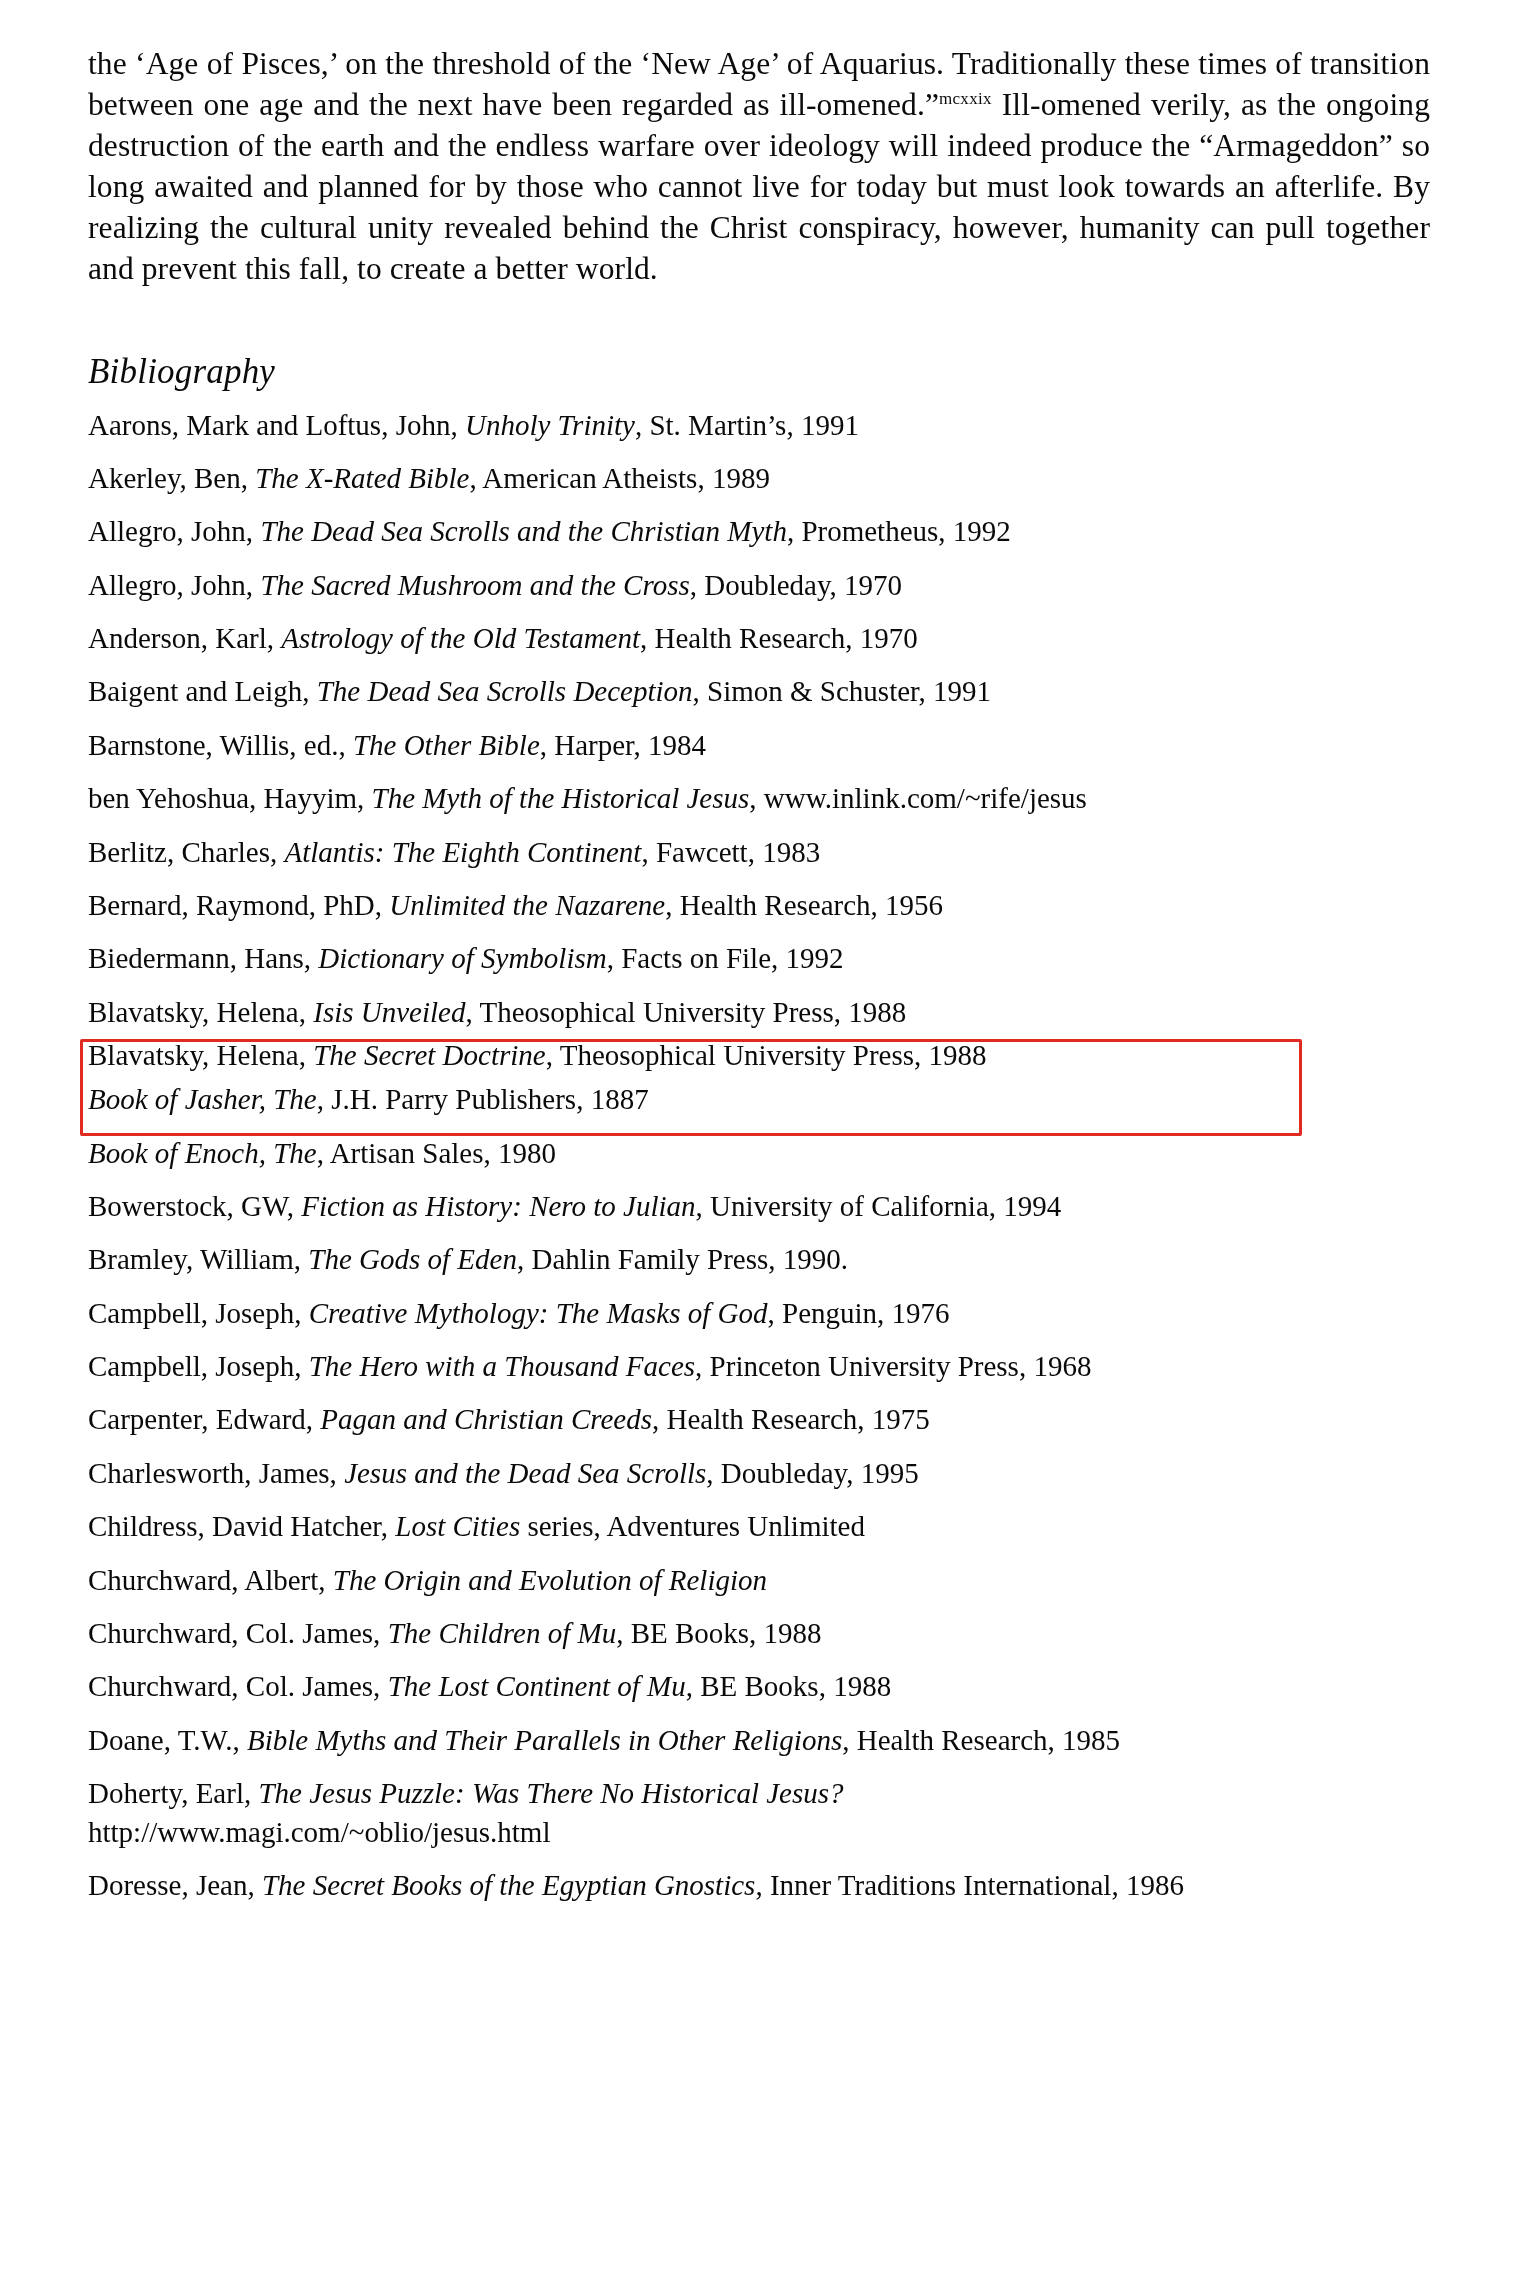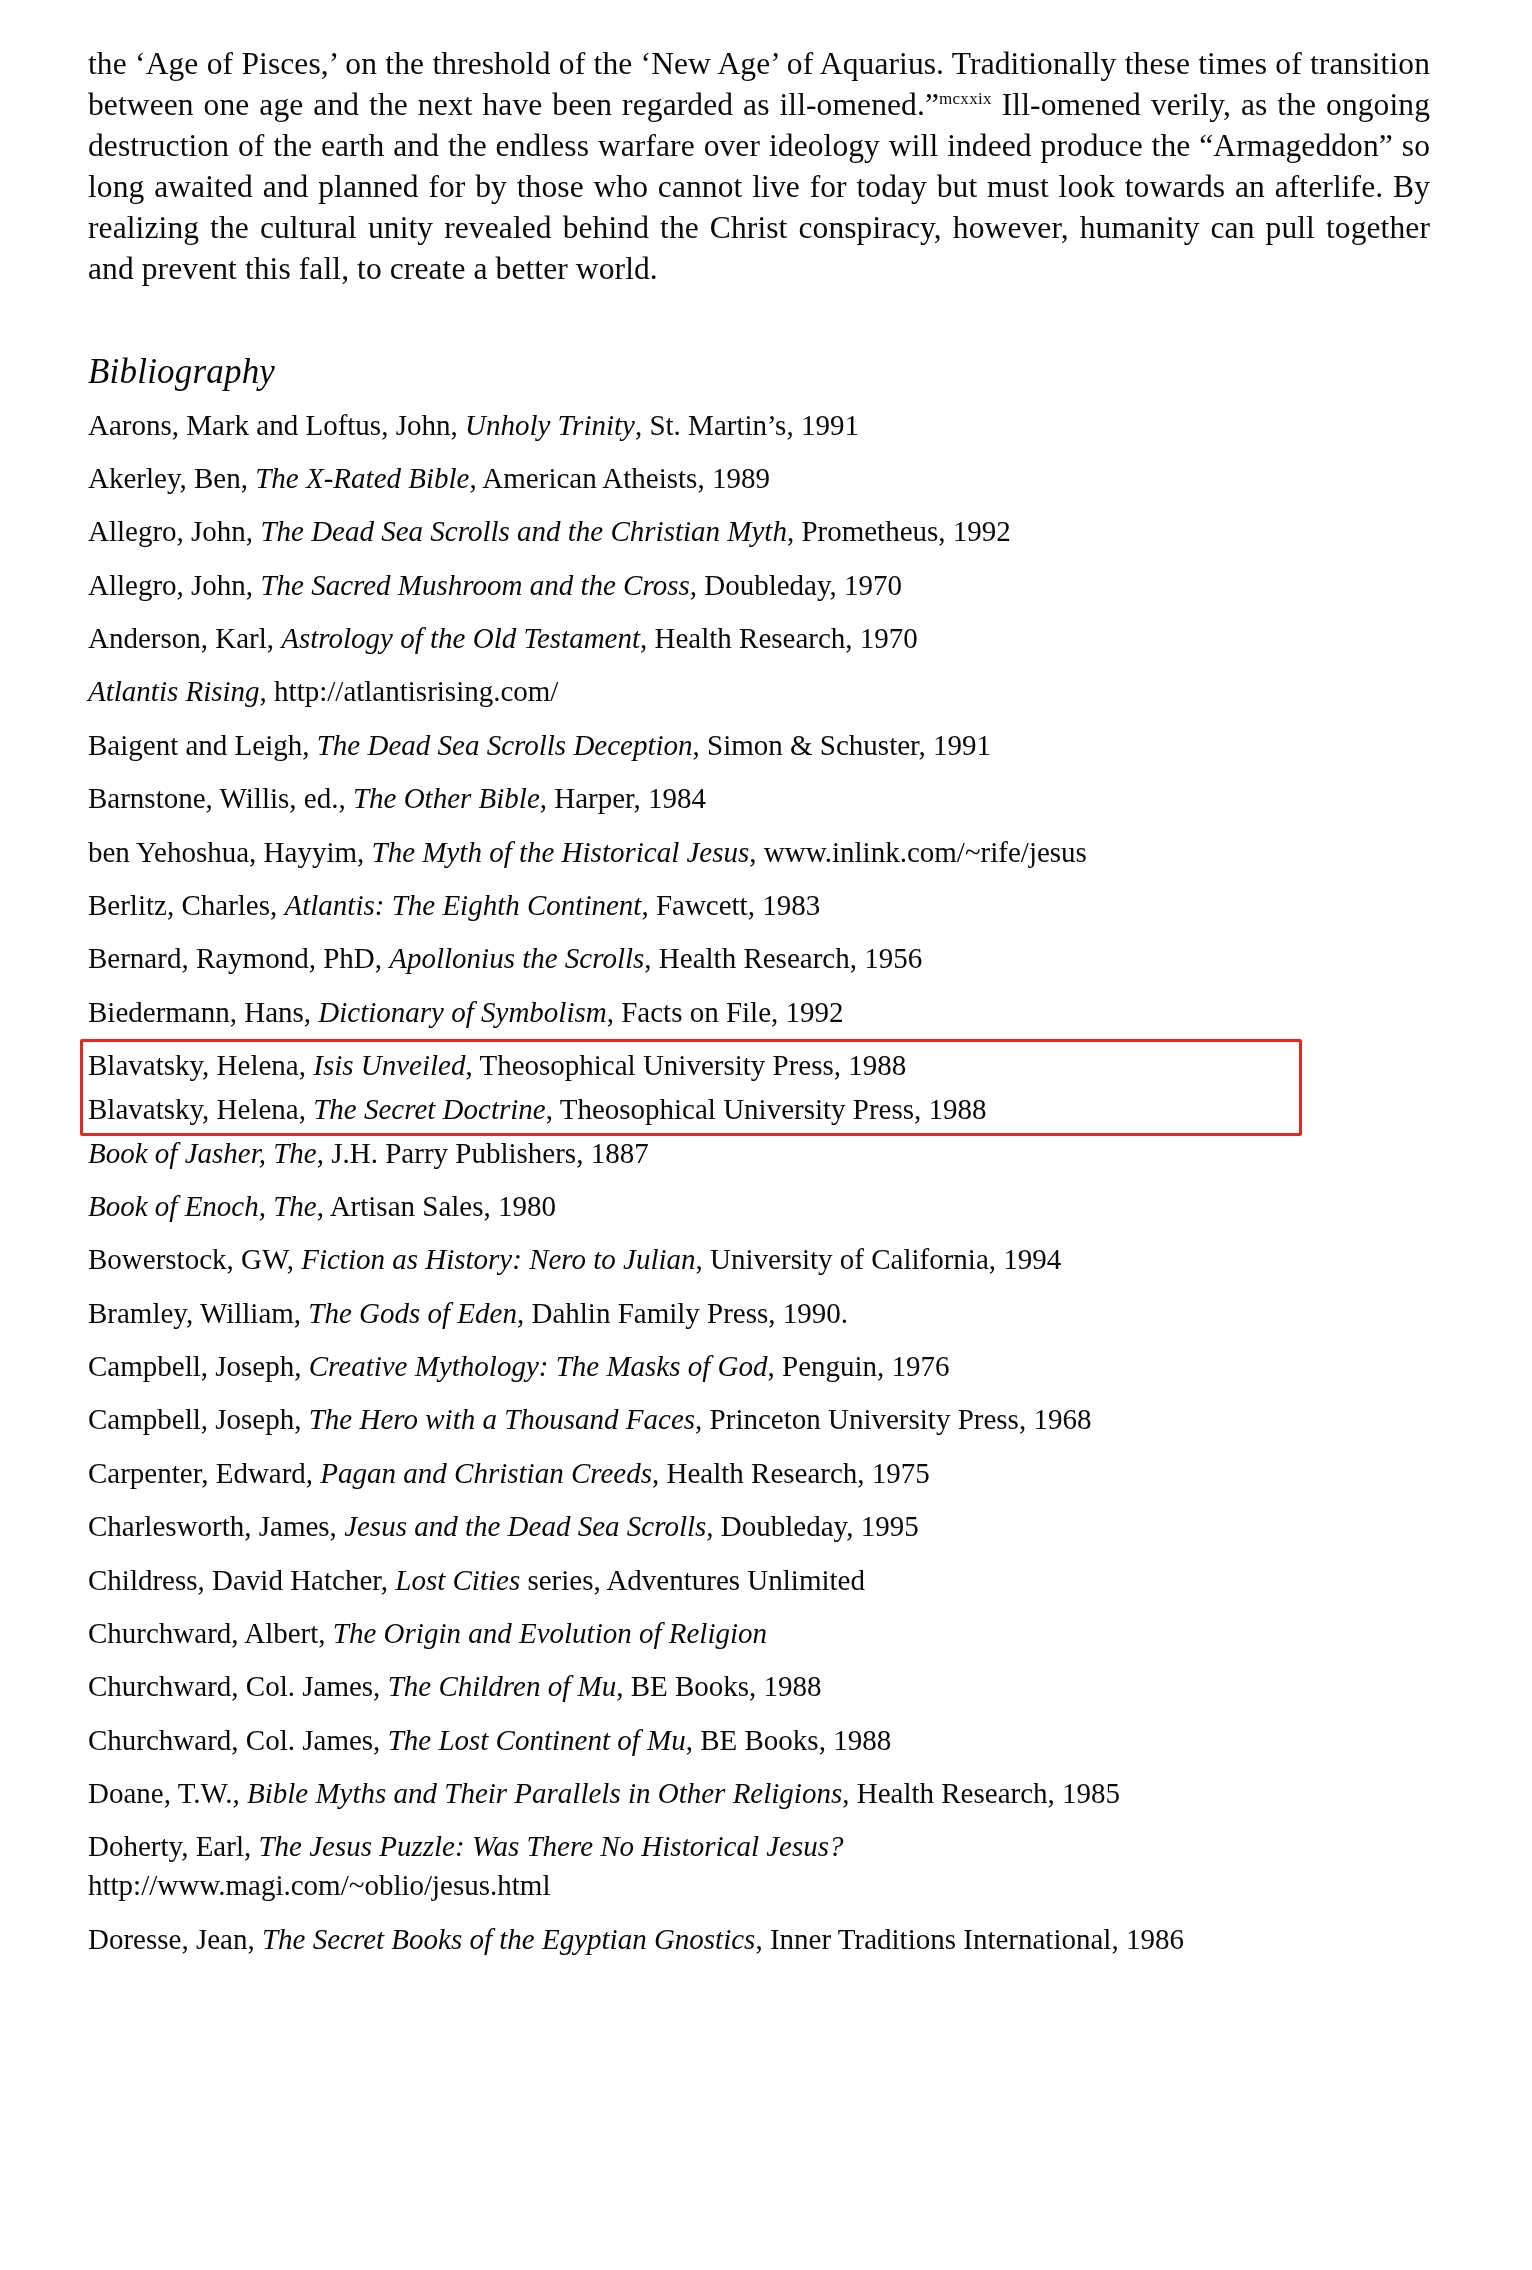--- a/index.html
+++ b/index.html
@@ -74,26 +74,25 @@
   <p class="intro-paragraph"><span>the ‘Age of Pisces,’ on the threshold of the ‘New Age’ of Aquarius. Traditionally these times of transition between one age and the next have been regarded as ill-omened.”</span><span class="sup">mcxxix</span><span> Ill-omened verily, as the ongoing destruction of the earth and the endless warfare over ideology will indeed produce the “Armageddon” so long awaited and planned for by those who cannot live for today but must look towards an afterlife. By realizing the cultural unity revealed behind the Christ conspiracy, however, humanity can pull together and prevent this fall, to create a better world.</span></p>
 
   <h2 class="section-title">Bibliography</h2>
 
   <div class="biblio" id="biblio-list">
       <p class="entry"><span>Aarons, Mark and Loftus, John, </span><i>Unholy Trinity</i><span>, St. Martin’s, 1991</span></p>
       <p class="entry"><span>Akerley, Ben, </span><i>The X-Rated Bible</i><span>, American Atheists, 1989</span></p>
       <p class="entry"><span>Allegro, John, </span><i>The Dead Sea Scrolls and the Christian Myth</i><span>, Prometheus, 1992</span></p>
       <p class="entry"><span>Allegro, John, </span><i>The Sacred Mushroom and the Cross</i><span>, Doubleday, 1970</span></p>
       <p class="entry"><span>Anderson, Karl, </span><i>Astrology of the Old Testament</i><span>, Health Research, 1970</span></p>
-      <p class="entry"><i>Atlantis Rising</i><span>, http://atlantisrising.com/</span></p>
       <p class="entry"><span>Baigent and Leigh, </span><i>The Dead Sea Scrolls Deception</i><span>, Simon &amp; Schuster, 1991</span></p>
       <p class="entry"><span>Barnstone, Willis, ed., </span><i>The Other Bible</i><span>, Harper, 1984</span></p>
       <p class="entry"><span>ben Yehoshua, Hayyim, </span><i>The Myth of the Historical Jesus</i><span>, www.inlink.com/~rife/jesus</span></p>
       <p class="entry"><span>Berlitz, Charles, </span><i>Atlantis: The Eighth Continent</i><span>, Fawcett, 1983</span></p>
-      <p class="entry"><span>Bernard, Raymond, PhD, </span><i>Apollonius the Scrolls</i><span>, Health Research, 1956</span></p>
+      <p class="entry"><span>Bernard, Raymond, PhD, </span><i>Unlimited the Nazarene</i><span>, Health Research, 1956</span></p>
       <p class="entry"><span>Biedermann, Hans, </span><i>Dictionary of Symbolism</i><span>, Facts on File, 1992</span></p>
       <p class="entry tight"><span>Blavatsky, Helena, </span><i>Isis Unveiled</i><span>, Theosophical University Press, 1988</span></p>
       <p class="entry tight"><span>Blavatsky, Helena, </span><i>The Secret Doctrine</i><span>, Theosophical University Press, 1988</span></p>
       <p class="entry"><i>Book of Jasher, The</i><span>, J.H. Parry Publishers, 1887</span></p>
       <p class="entry"><i>Book of Enoch, The</i><span>, Artisan Sales, 1980</span></p>
       <p class="entry"><span>Bowerstock, GW, </span><i>Fiction as History: Nero to Julian</i><span>, University of California, 1994</span></p>
       <p class="entry"><span>Bramley, William, </span><i>The Gods of Eden</i><span>, Dahlin Family Press, 1990.</span></p>
       <p class="entry"><span>Campbell, Joseph, </span><i>Creative Mythology: The Masks of God</i><span>, Penguin, 1976</span></p>
       <p class="entry"><span>Campbell, Joseph, </span><i>The Hero with a Thousand Faces</i><span>, Princeton University Press, 1968</span></p>
       <p class="entry"><span>Carpenter, Edward, </span><i>Pagan and Christian Creeds</i><span>, Health Research, 1975</span></p>

